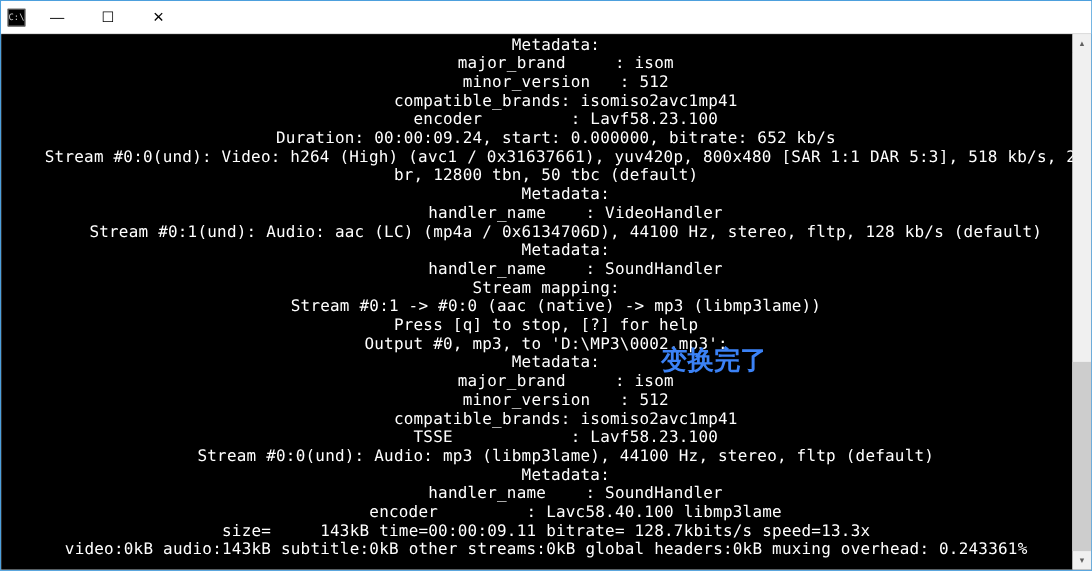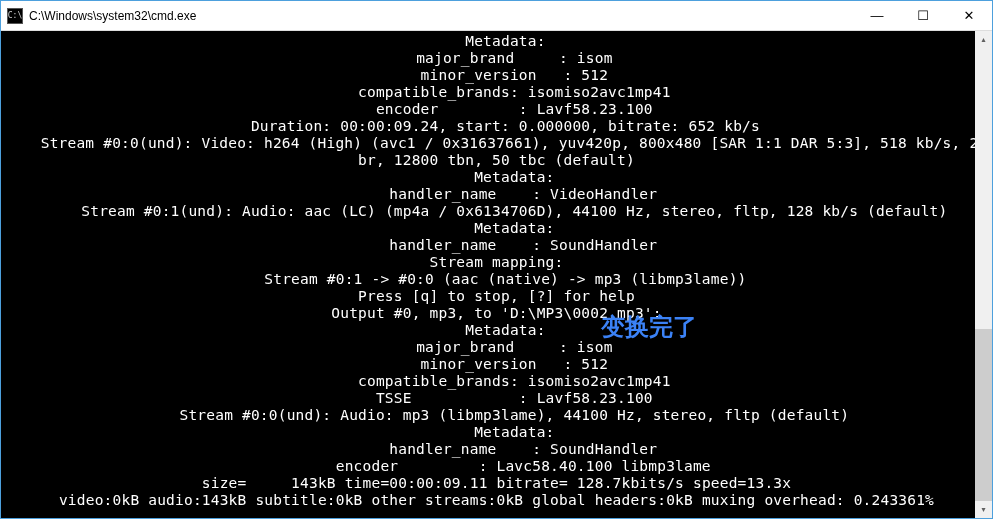--- a/index.html
+++ b/index.html
@@ -104,21 +104,20 @@
     font-weight: bold;
     font-size: 24px;
     font-family: Liberation Serif, serif;
   }
 </style>
 </head>
 <body>
 
 <div class="titlebar">
   <div class="titlebar-icon">C:\</div>
-  <div class="titlebar-text">C:\Windows\system32\cmd.exe</div>
   <div class="titlebar-buttons">
     <div class="titlebar-btn">—</div>
     <div class="titlebar-btn">☐</div>
     <div class="titlebar-btn close">✕</div>
   </div>
 </div>
 
 <div class="console">
   <div class="console-inner" id="console-text">  Metadata:
     major_brand     : isom

